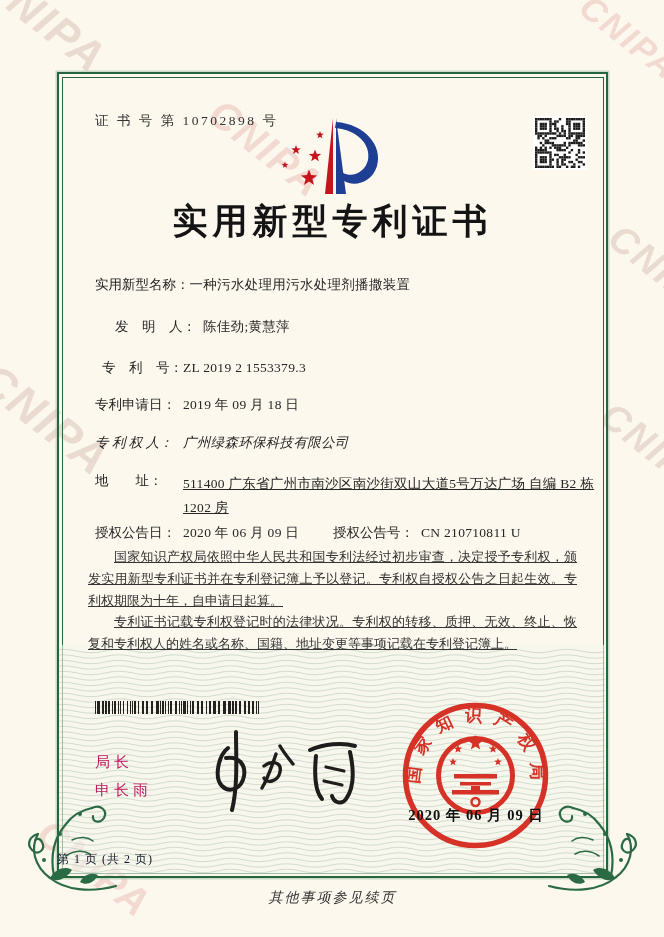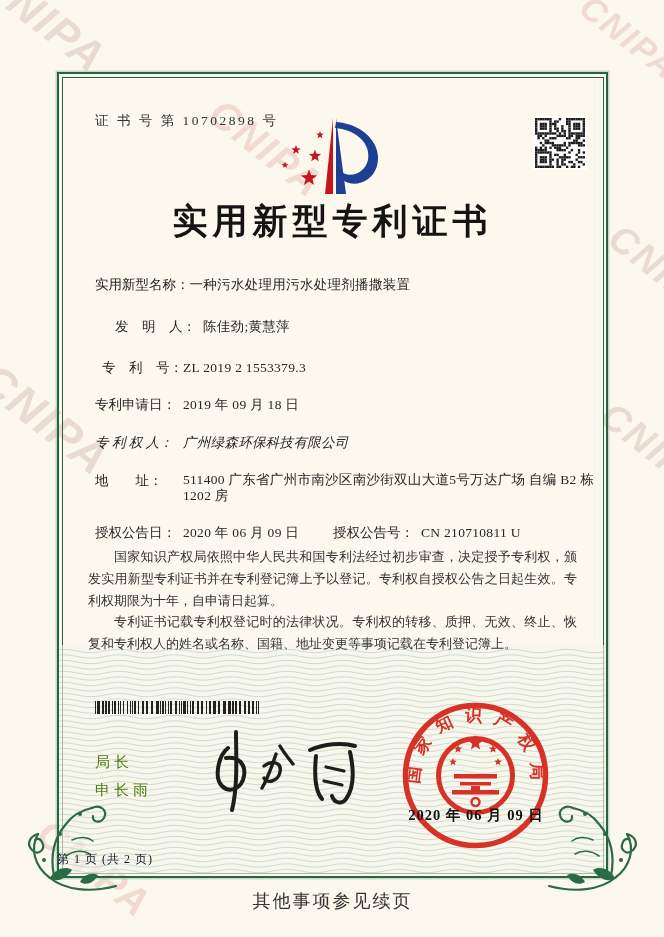--- a/index.html
+++ b/index.html
@@ -17,32 +17,32 @@
   #waves{position:absolute;left:59px;top:645px;z-index:2;}
   
   .layer{position:absolute;z-index:3;}
   .certno{left:95px;top:112px;font-size:13.5px;letter-spacing:2.5px;color:#333;}
   .title{left:57px;top:198px;width:551px;text-align:center;font-size:35px;font-weight:700;
          letter-spacing:5px;color:#141414;}
   .frow{left:95px;font-size:13.5px;color:#262626;white-space:nowrap;}
   .frow .lbl{display:inline-block;min-width:88px;}
   .frow .val{letter-spacing:.3px;}
   .frow .val.w150{display:inline-block;width:150px;}
-  .addrval{display:inline-block;vertical-align:top;white-space:normal;width:420px;line-height:16px;}
-  .paras{left:88px;top:546px;width:489px;font-size:13px;line-height:21.8px;text-align:justify;color:#333;}
+  .addrval{display:inline-block;vertical-align:top;white-space:normal;width:420px;line-height:24px;text-decoration:underline;}
+  .paras{left:88px;top:546px;width:489px;font-size:13px;line-height:21.8px;text-align:justify;color:#333;text-decoration:underline;}
   .paras p{margin:0;text-indent:2em;}
   #barcode{position:absolute;left:95px;top:701px;z-index:3;}
   .officer{left:95px;top:748px;font-family:"Liberation Sans","DejaVu Sans",sans-serif;
-           font-size:15px;letter-spacing:4px;color:#4d7c0f;line-height:28px;}
+           font-size:15px;letter-spacing:4px;color:#be185d;line-height:28px;}
   #sig{position:absolute;left:192px;top:726px;z-index:4;}
   #seal{position:absolute;left:398px;top:698px;z-index:4;opacity:.95;}
   .sealdate{left:396px;top:806px;width:160px;text-align:center;font-size:14.5px;font-weight:600;
             letter-spacing:1px;color:#111;z-index:5;}
   .pageno{left:57px;top:851px;width:551px;text-align:left;font-size:12px;letter-spacing:1px;color:#0f172a;}
-  .contnote{left:57px;top:889px;width:551px;text-align:center;font-size:18px;
+  .contnote{left:57px;top:889px;width:551px;text-align:center;font-size:14px;font-style:italic;
             letter-spacing:2px;color:#333;}
   .orn{position:absolute;z-index:4;}
 </style>
 </head>
 <body>
 
 <div class="page">
 
   <div class="wm" style="left:-28px;top:-6px;font-size:44px;">CNIPA</div>
   <div class="wm pink" style="left:572px;top:18px;font-size:34px;">CNIPA</div>

